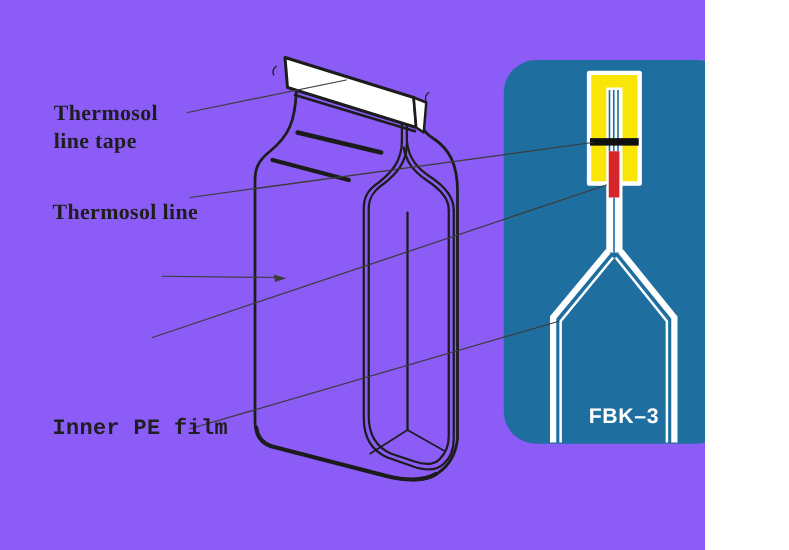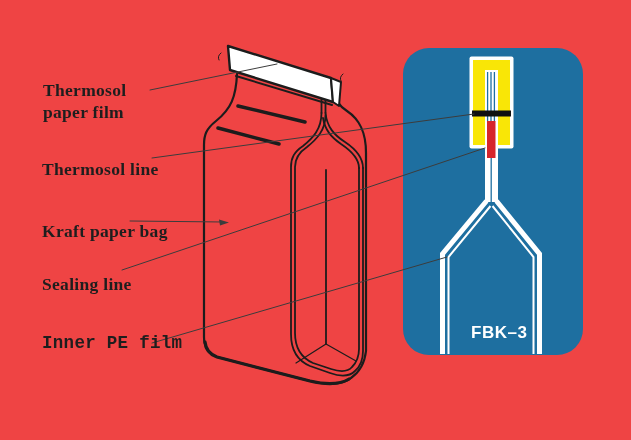--- a/index.html
+++ b/index.html
@@ -1,17 +1,17 @@
 <!DOCTYPE html>
 <html><head>
 <meta charset="utf-8">
 <style>
   html,body { margin:0; padding:0; background:#ffffff; }
   #stage {
-    position:relative; width:631px; height:440px; background:#ef4444;
+    position:relative; width:564px; height:440px; background:#8b5cf6;
     overflow:hidden; font-family:"Liberation Sans", sans-serif;
   }
   #stage svg { position:absolute; left:0; top:0; }
   .lbl {
     position:absolute;
     font-family:"Liberation Serif", serif;
     font-weight:700; font-size:17.5px; line-height:21.5px;
     color:#1e1e1e; letter-spacing:0.3px; white-space:nowrap;
   }
   .model-lbl {
@@ -94,21 +94,19 @@
       <path d="M152,158 L474,114"></path>
       <path d="M130,221 L223,222"></path>
       <path d="M122,270 L485,148"></path>
       <path d="M152,343 L447,257"></path>
     </g>
     <polygon points="229,222.5 219,219.5 220,225.5" fill="#3C3C3C"></polygon>
   </svg>
 
   <div class="lbl" style="left:43px; top:80px;">
     <div>Thermosol</div>
-    <div>paper film</div>
+    <div>line tape</div>
   </div>
   <div class="lbl" style="left:42px; top:159px;">Thermosol line</div>
-  <div class="lbl" style="left:42px; top:221px;">Kraft paper bag</div>
-  <div class="lbl" style="left:42px; top:274px;">Sealing line</div>
   <div class="lbl" style="left:42px; top:333px;font-family:Liberation Mono, monospace;">Inner PE film</div>
 
   <div class="model-lbl">FBK–3</div>
 </div>
 
 </body></html>

